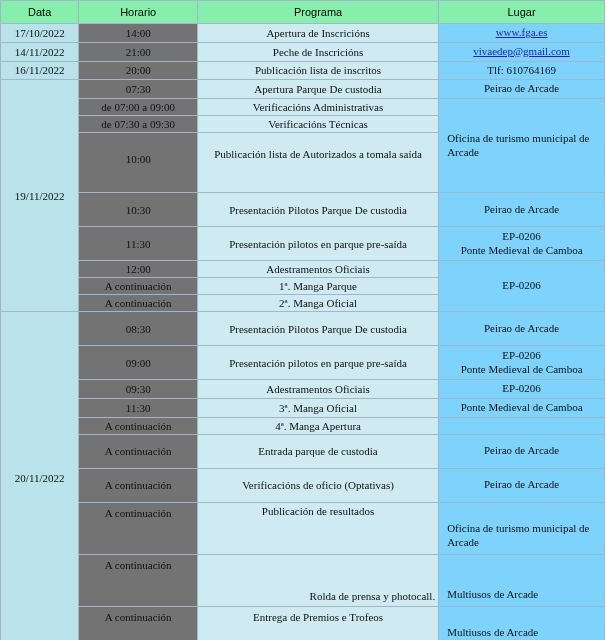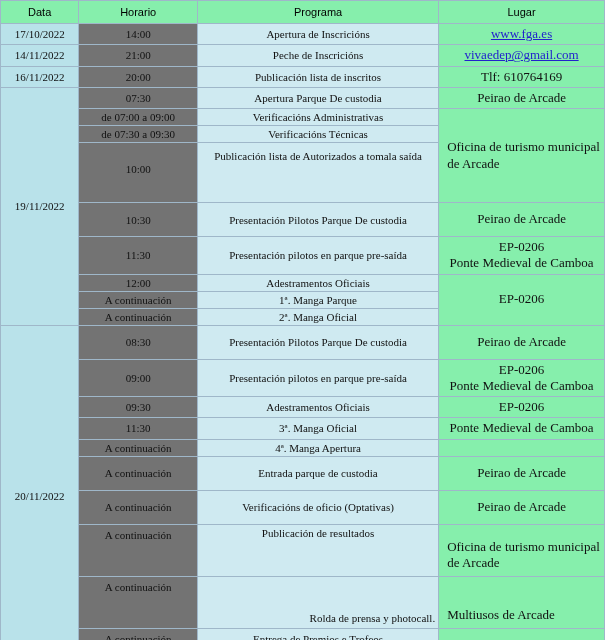--- a/index.html
+++ b/index.html
@@ -47,22 +47,22 @@
   }
   td.hora {
     background: #737373;
     font-size: 11px;
   }
   td.prog {
     background: #cfeaf1;
     font-size: 11px;
   }
   td.lugar {
-    background: #86efac;
-    font-size: 13px;
+    background: #7dd3fc;
+    font-size: 11px;
     line-height: 1.25;
   }
 
   a.link {
     color: #2222cc;
     text-decoration: underline;
   }
 </style>
 </head>
 <body>
@@ -119,21 +119,21 @@
       <td class="hora">de 07:00 a 09:00</td>
       <td class="prog">Verificacións Administrativas</td>
       <td class="lugar" rowspan="3" style="white-space:pre-line;text-align:left;padding-left:8px;">Oficina de turismo municipal de Arcade</td>
     </tr>
     <tr style="height:16px">
       <td class="hora">de 07:30 a 09:30</td>
       <td class="prog">Verificacións Técnicas</td>
     </tr>
     <tr style="height:60px">
       <td class="hora" style="vertical-align:top;padding-top:20px;">10:00</td>
-      <td class="prog" style="vertical-align:top;padding-top:7px;">Publicación lista de Autorizados a tomala saída</td>
+      <td class="prog" style="vertical-align:top;padding-top:15px;">Publicación lista de Autorizados a tomala saída</td>
     </tr>
     <tr style="height:34px">
       <td class="hora">10:30</td>
       <td class="prog">Presentación Pilotos Parque De custodia</td>
       <td class="lugar">Peirao de Arcade</td>
     </tr>
     <tr style="height:34px">
       <td class="hora">11:30</td>
       <td class="prog">Presentación pilotos en parque pre-saída</td>
       <td class="lugar" style="white-space:pre-line;">EP-0206

